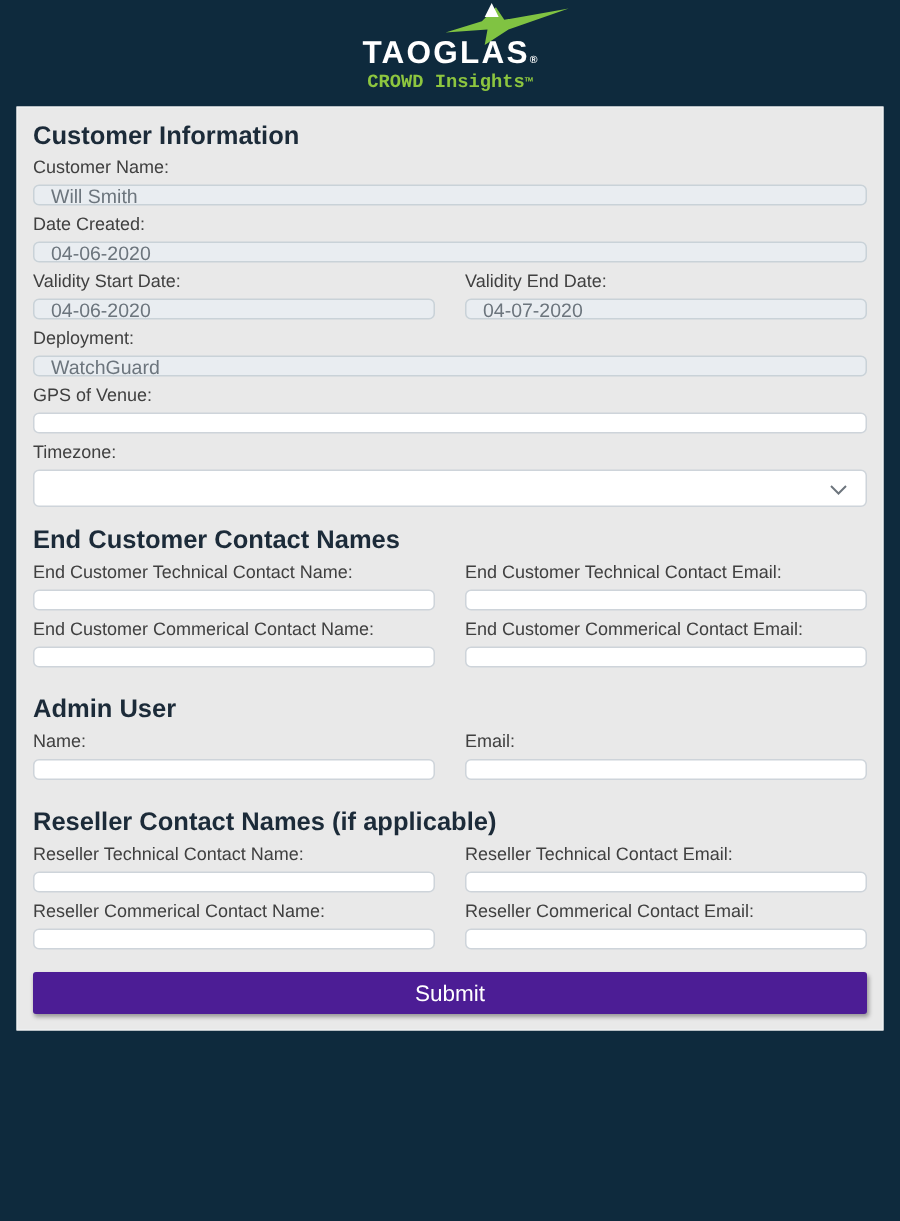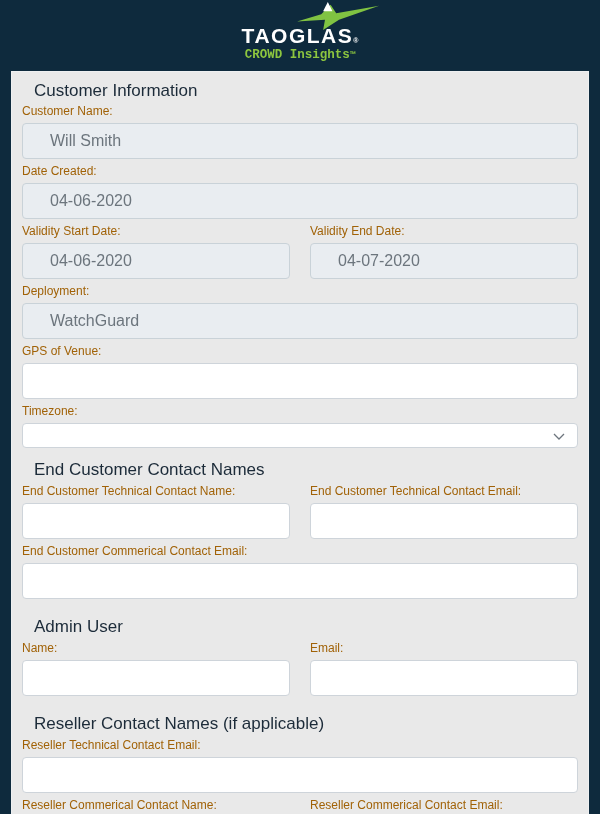--- a/index.html
+++ b/index.html
@@ -29,39 +29,39 @@
   .product .tm { font-size: 9px; }
 
   
   .form-wrap {
     margin: 0 11px;
     background: #e9e9e9;
     border: 1px solid #eef0f1;
     padding: 10px 10px 10px;
   }
   .section-title {
-    font-size: 17px; line-height: 18px; font-weight: 400;
-    color: #1c2b39; margin: 13px 12px 6px;
+    font-size: 17px; line-height: 18px; font-weight: 700;
+    color: #1c2b39; margin: 13px 0 6px;
   }
   .section-title.first { margin-top: 0; margin-bottom: 5px; }
 
   .group { margin-bottom: 6px; }
   .group > label {
     display: block; font-size: 12px; line-height: 12px;
-    margin-bottom: 6px; color: #a16207;
+    margin-bottom: 6px; color: #404040;
   }
   .row { display: flex; gap: 20px; }
   .row .group { flex: 1; }
 
   .input {
-    display: block; width: 100%; height: 36px;
+    display: block; width: 100%; height: 14px;
     border: 1px solid #ced4da; border-radius: 4px;
     background: #ffffff; color: #6c757d;
     font-family: "Liberation Sans", sans-serif;
-    font-size: 16px; padding: 0 27px; outline: none;
+    font-size: 13px; padding: 0 11px; outline: none;
   }
   .input.readonly { background: #e9edf1; border-color: #c9d2d8; }
 
   .select {
     position: relative; width: 100%; height: 25px;
     border: 1px solid #ced4da; border-radius: 4px;
     background: #ffffff; cursor: pointer;
   }
   .select .chev {
     position: absolute; right: 12px; top: 9px;
@@ -141,20 +141,24 @@
       <input class="input" style="">
     </div>
     <div class="group">
       <label>End Customer Technical Contact Email:</label>
       <input class="input" style="">
     </div>
   </div>
 
   <div class="row">
     <div class="group">
+      <label>End Customer Commerical Contact Name:</label>
+      <input class="input" style="">
+    </div>
+    <div class="group">
       <label>End Customer Commerical Contact Email:</label>
       <input class="input" style="">
     </div>
   </div>
 
   <div class="section-title">Admin User</div>
 
   <div class="row">
     <div class="group">
       <label>Name:</label>
@@ -163,20 +167,24 @@
     <div class="group">
       <label>Email:</label>
       <input class="input" style="">
     </div>
   </div>
 
   <div class="section-title">Reseller Contact Names (if applicable)</div>
 
   <div class="row">
     <div class="group">
+      <label>Reseller Technical Contact Name:</label>
+      <input class="input" style="">
+    </div>
+    <div class="group">
       <label>Reseller Technical Contact Email:</label>
       <input class="input" style="">
     </div>
   </div>
 
   <div class="row">
     <div class="group">
       <label>Reseller Commerical Contact Name:</label>
       <input class="input" style="">
     </div>

